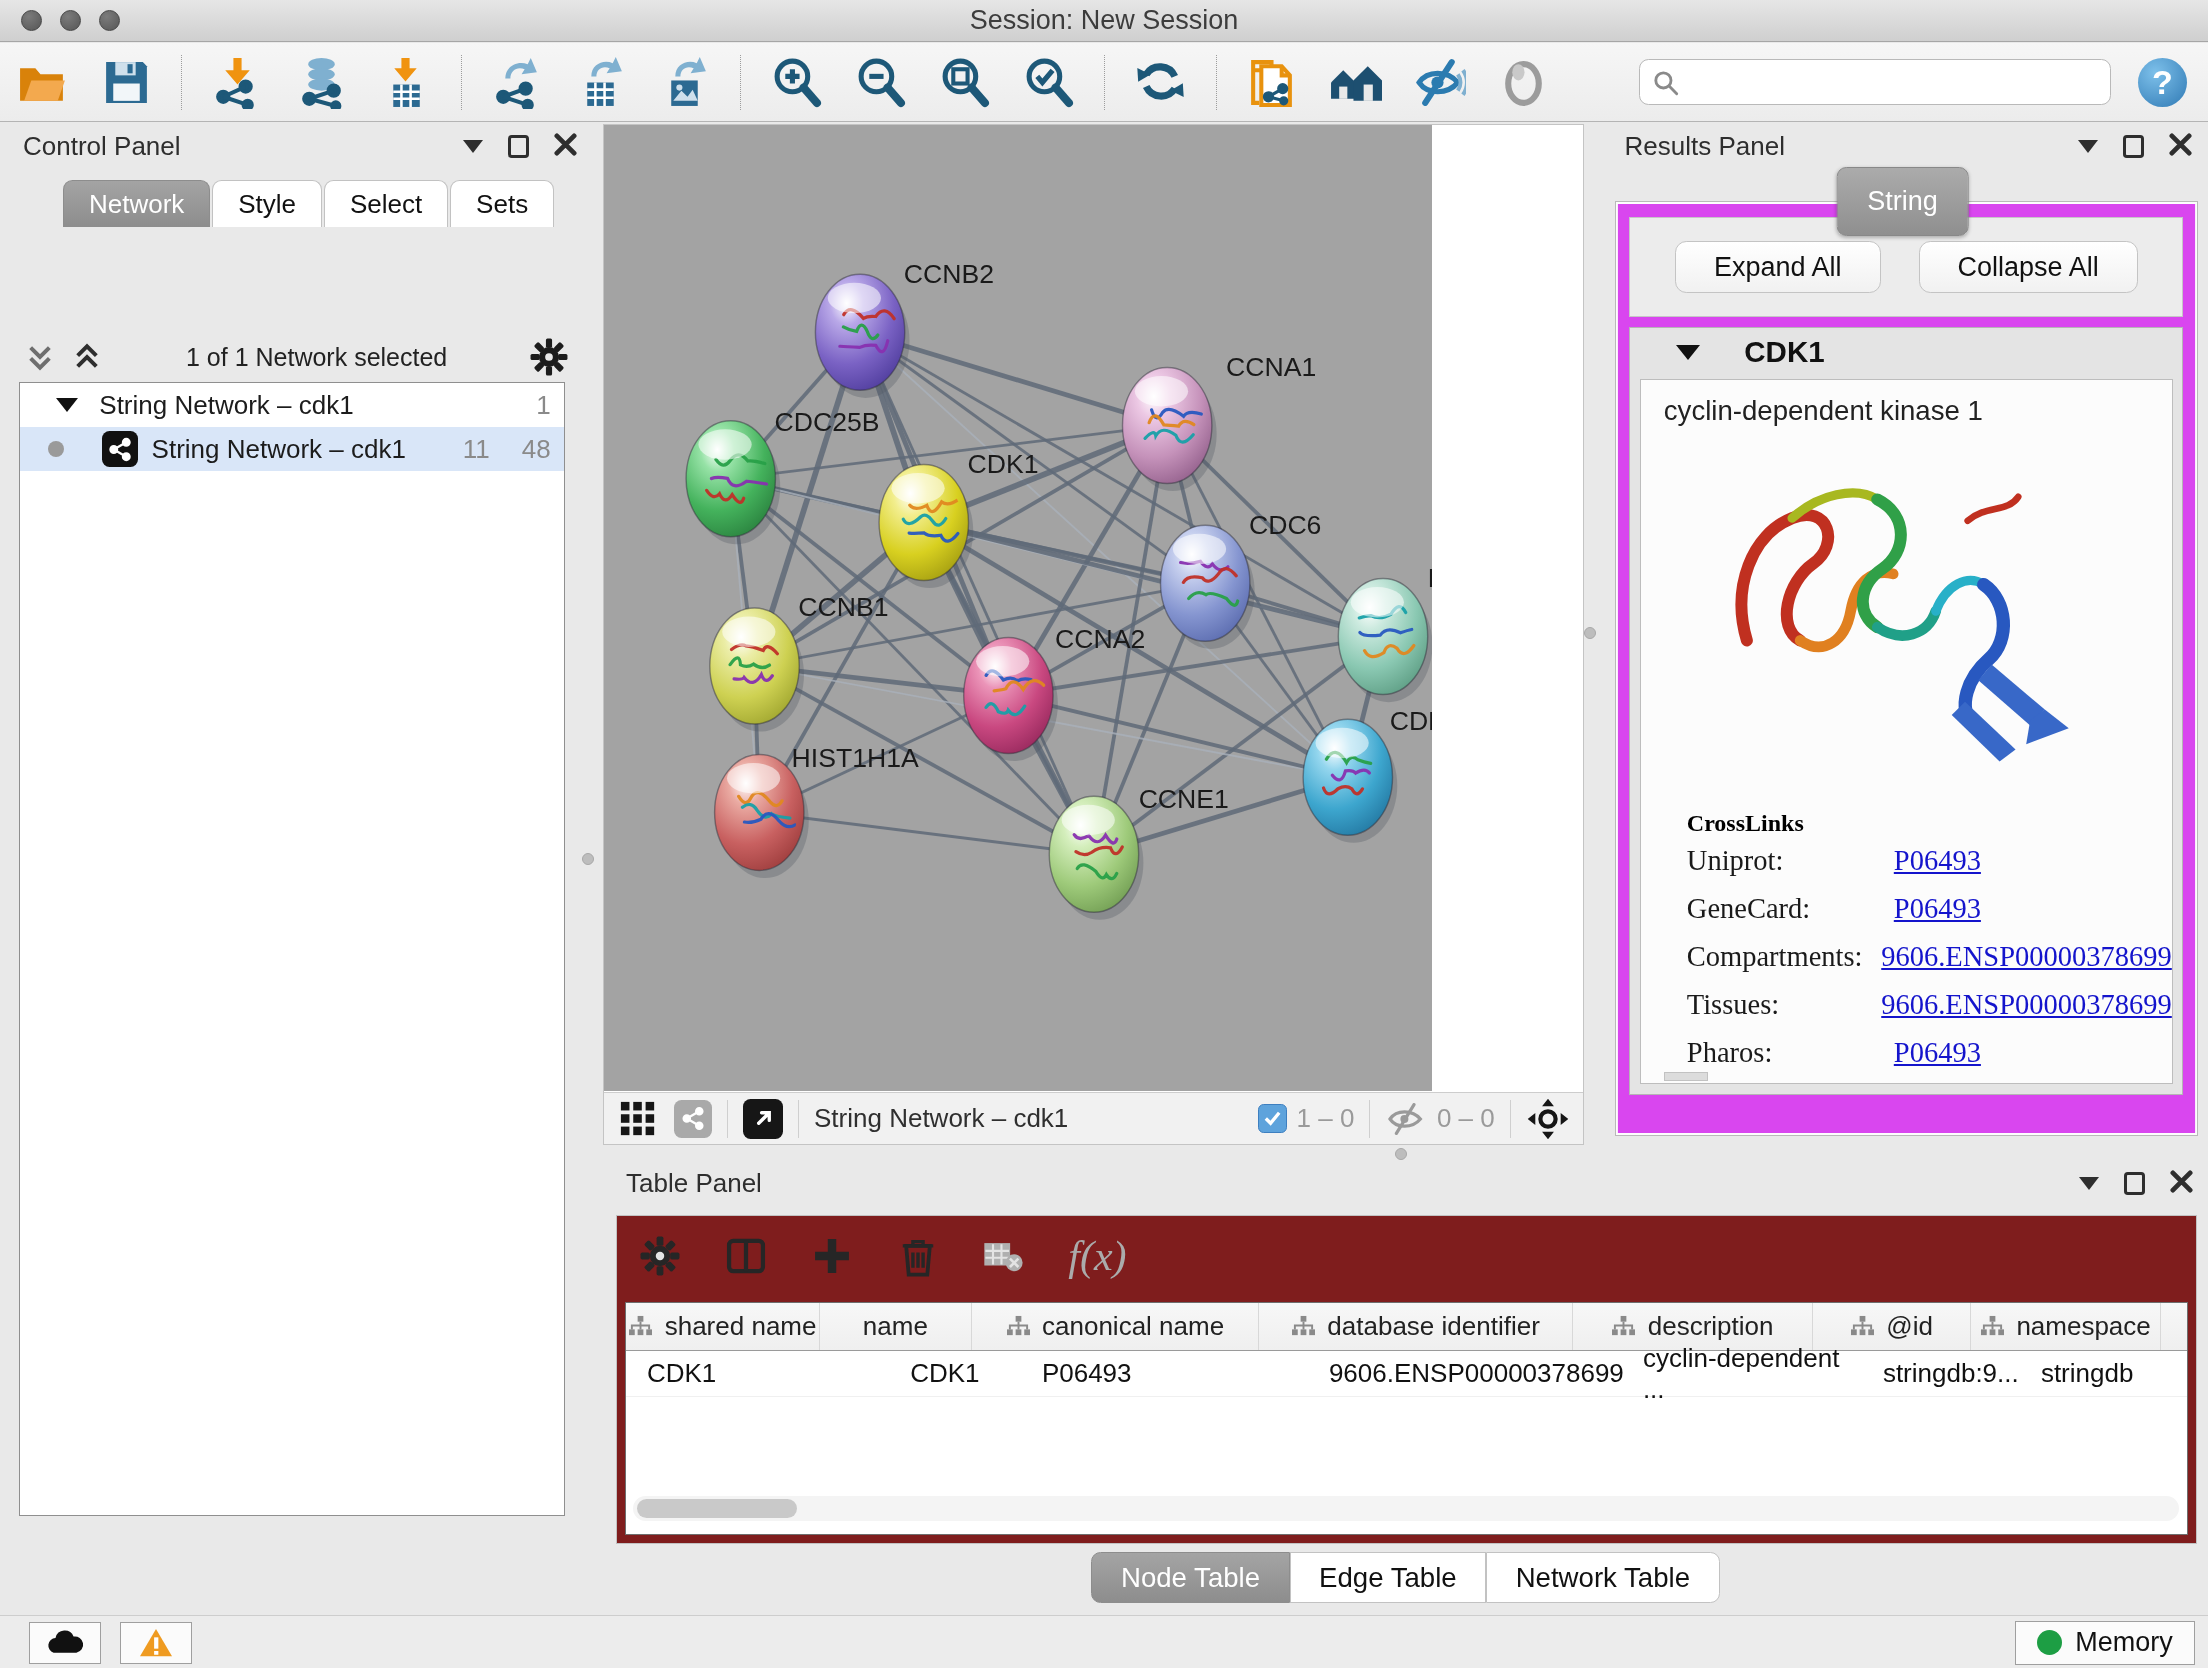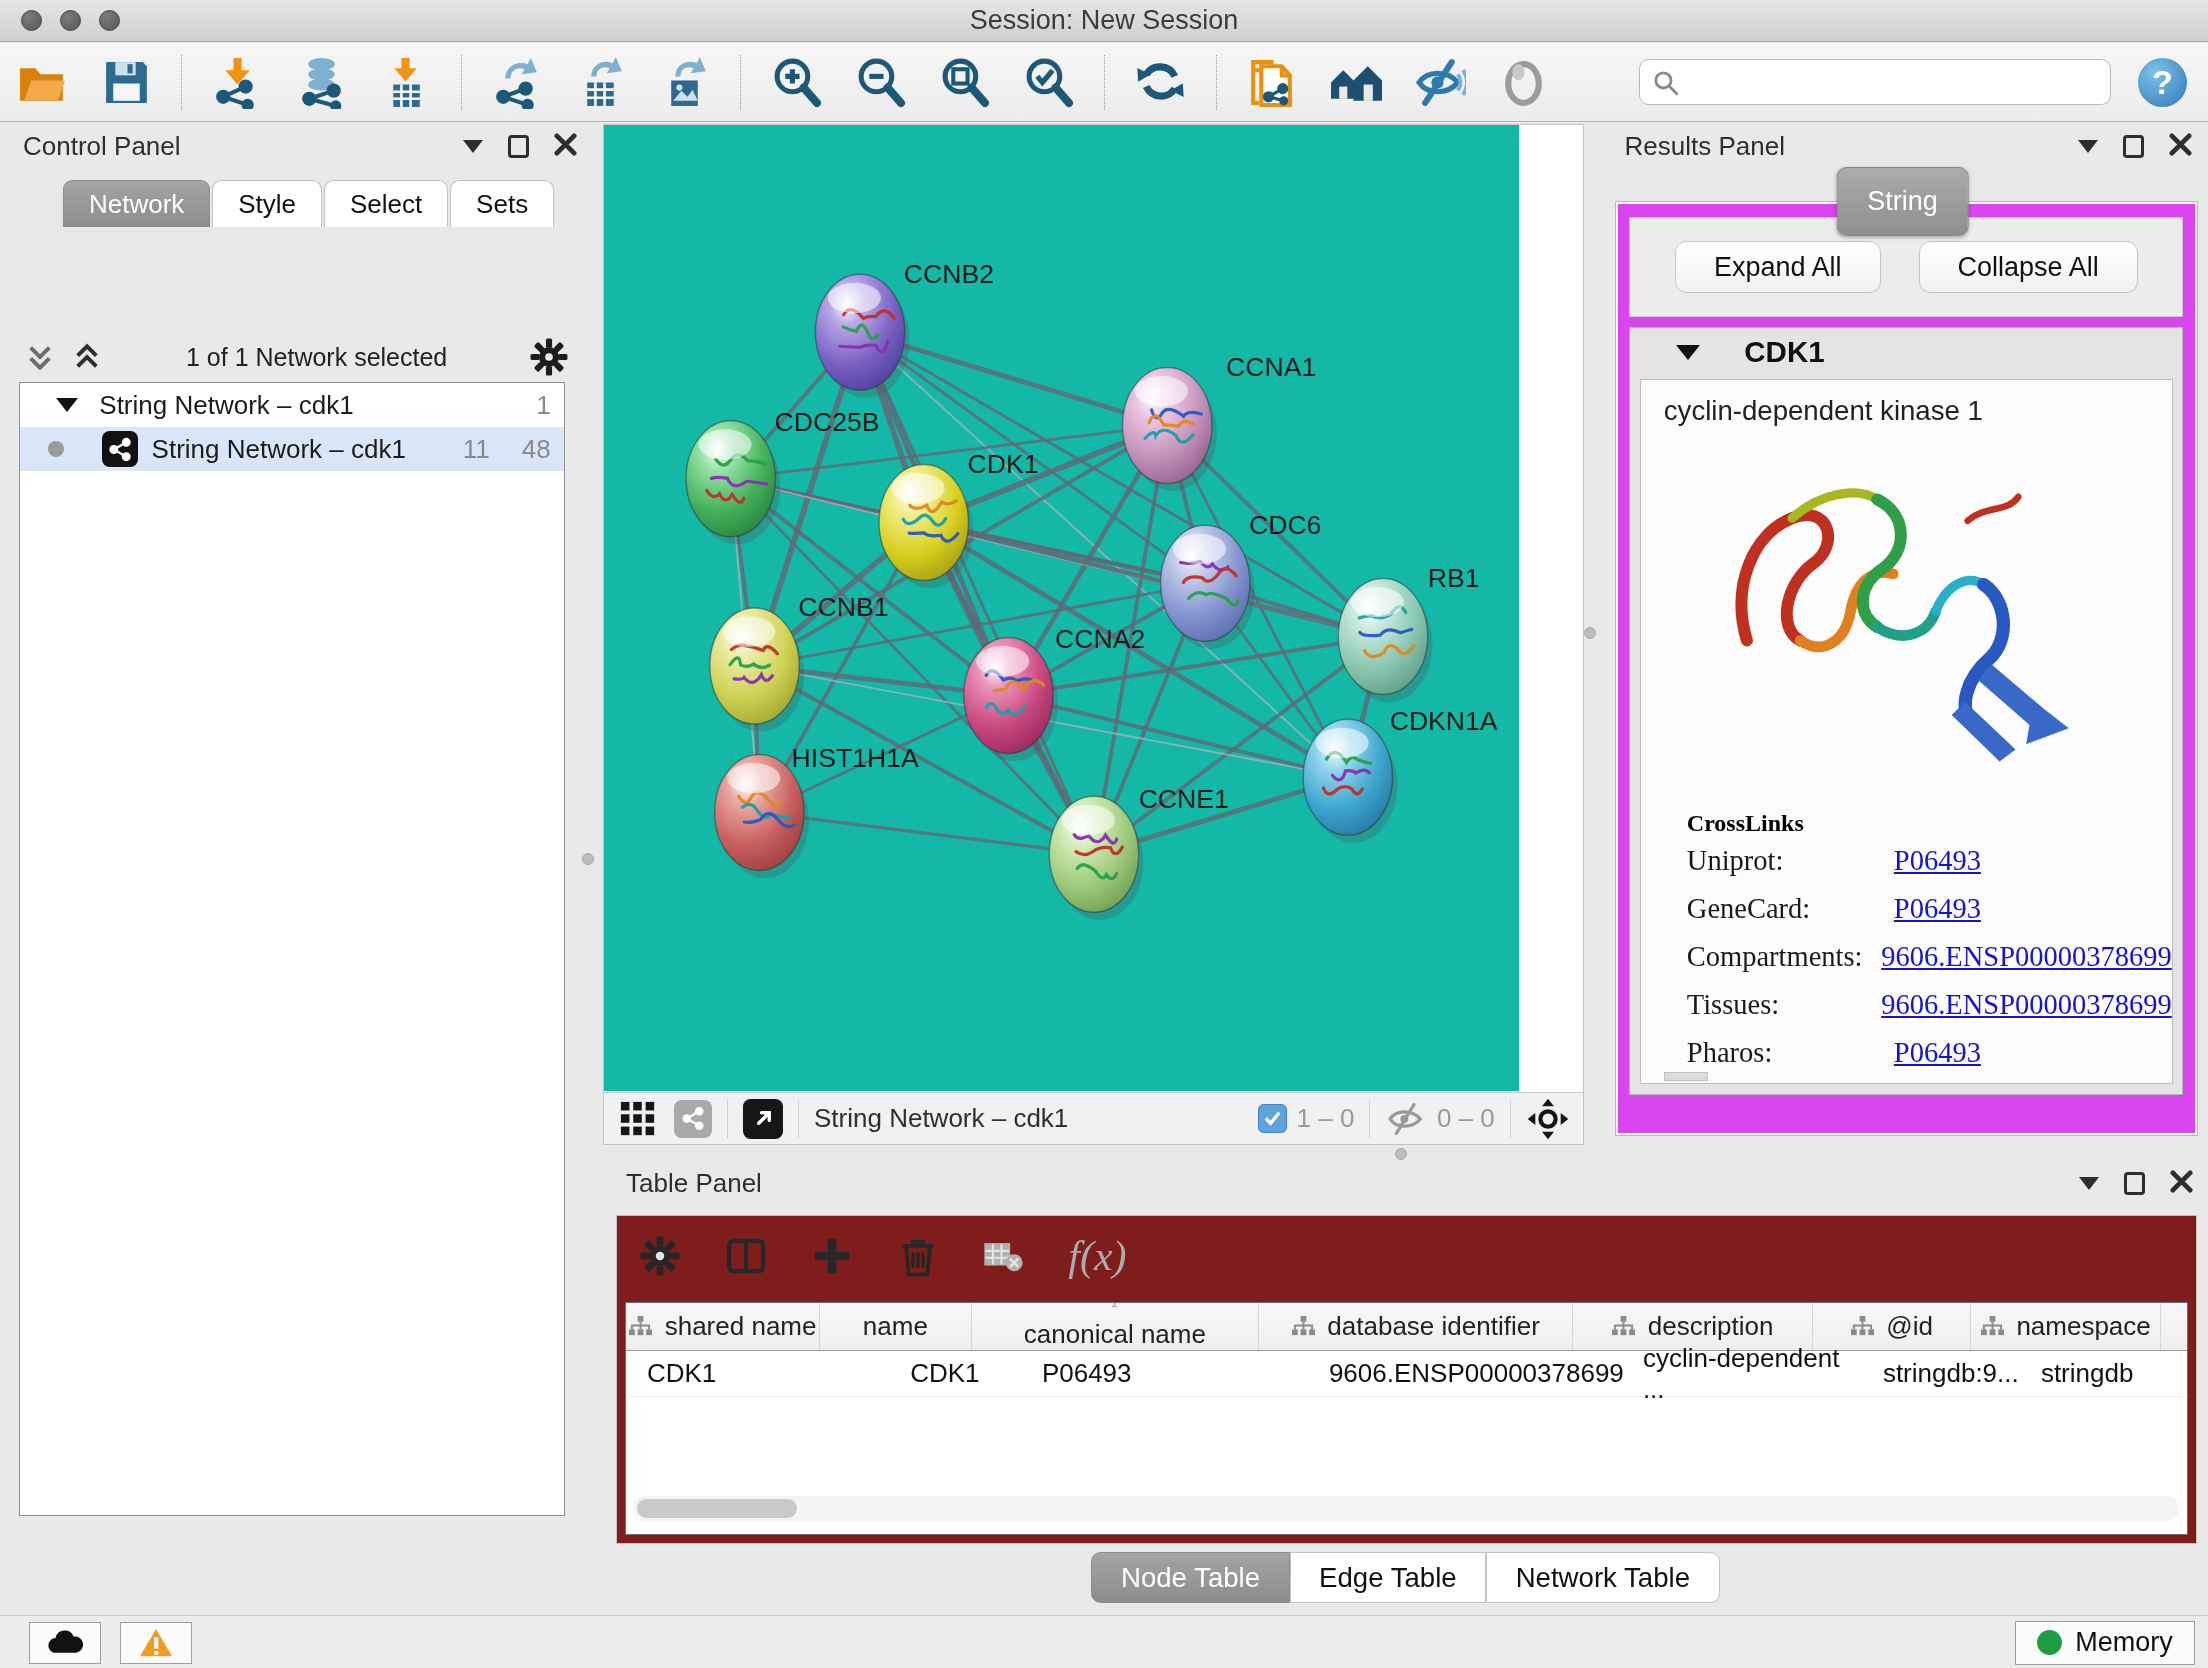--- a/index.html
+++ b/index.html
@@ -53,21 +53,21 @@
   .tr-caret { width:0; height:0; border-left:11.4px solid transparent; border-right:11.4px solid transparent; border-top:14.3px solid #111; margin:0 21px 0 23px; }
   .tr-dot { width:16px; height:16px; border-radius:50%; background:#9a9a9a; margin:0 0 0 15px; }
   .shareicon { width:36px; height:36px; border-radius:7.6px; background:#111; display:flex; align-items:center; justify-content:center; }
   .treerow .nums { margin-left:auto; color:#8a8a8a; display:flex; gap:32px; font-size:26px; }
 
   
   .handle { position:absolute; width:12.4px; height:12.4px; border-radius:50%; background:#bdbdbd; border:1px solid #a8a8a8; }
 
   
   .netview { position:absolute; left:603px; top:124px; width:981px; height:1021px; background:#fff; border:1px solid #c4c4c4; }
-  .canvas { position:absolute; left:0; top:0; width:915px; height:966px; background:#14b8a6; overflow:hidden; }
+  .canvas { position:absolute; left:0; top:0; width:828px; height:966px; background:#a3a3a3; overflow:hidden; }
   .viewbar { position:absolute; left:0; bottom:0; width:979px; height:52px; background:#f1f1f1; border-top:1px solid #cdcdcd;
     display:flex; align-items:center; font-size:25px; color:#3a3a3a; }
   .vsep { width:0; height:38px; border-left:1px solid #cfcfcf; margin:0 15px; }
   .viewbar .vtitle { font-size:26px; color:#2f2f2f; }
   .vcheck { width:29.5px; height:29.5px; border-radius:5.7px; background:#5ea3dc; border:1px solid #3d7fc0;
     display:flex; align-items:center; justify-content:center; margin-right:9.5px; }
   .vcount { color:#9a9a9a; font-size:26px; }
   .grayshare { width:38px; height:38px; border-radius:7.6px; background:#a9a9a9; display:flex; align-items:center; justify-content:center; }
   .blackext { width:40px; height:40px; border-radius:7.6px; background:#161616; display:flex; align-items:center; justify-content:center; }
 
@@ -847,21 +847,21 @@
                   <rect x="10" y="15" width="6" height="6"></rect>
                   <rect x="19" y="15" width="6" height="6"></rect>
                 </g>
                 <path d="M13 7 v4 M4 15 v-4 h18 v4 M13 11 v4" stroke="#8a8a8a" stroke-width="2" fill="none"></path>
               </svg>
               <span>shared name</span>
             </div>
             <div class="th" style="width: 152px;">
               <span>name</span>
             </div>
-            <div class="th" style="width: 287px; flex-direction: column;">
+            <div class="th" style="width: 287px;">
               <svg width="25" height="23" viewBox="0 0 26 24">
                 <g fill="#8a8a8a">
                   <rect x="10" y="1" width="6" height="6"></rect>
                   <rect x="1" y="15" width="6" height="6"></rect>
                   <rect x="10" y="15" width="6" height="6"></rect>
                   <rect x="19" y="15" width="6" height="6"></rect>
                 </g>
                 <path d="M13 7 v4 M4 15 v-4 h18 v4 M13 11 v4" stroke="#8a8a8a" stroke-width="2" fill="none"></path>
               </svg>
               <span>canonical name</span>

